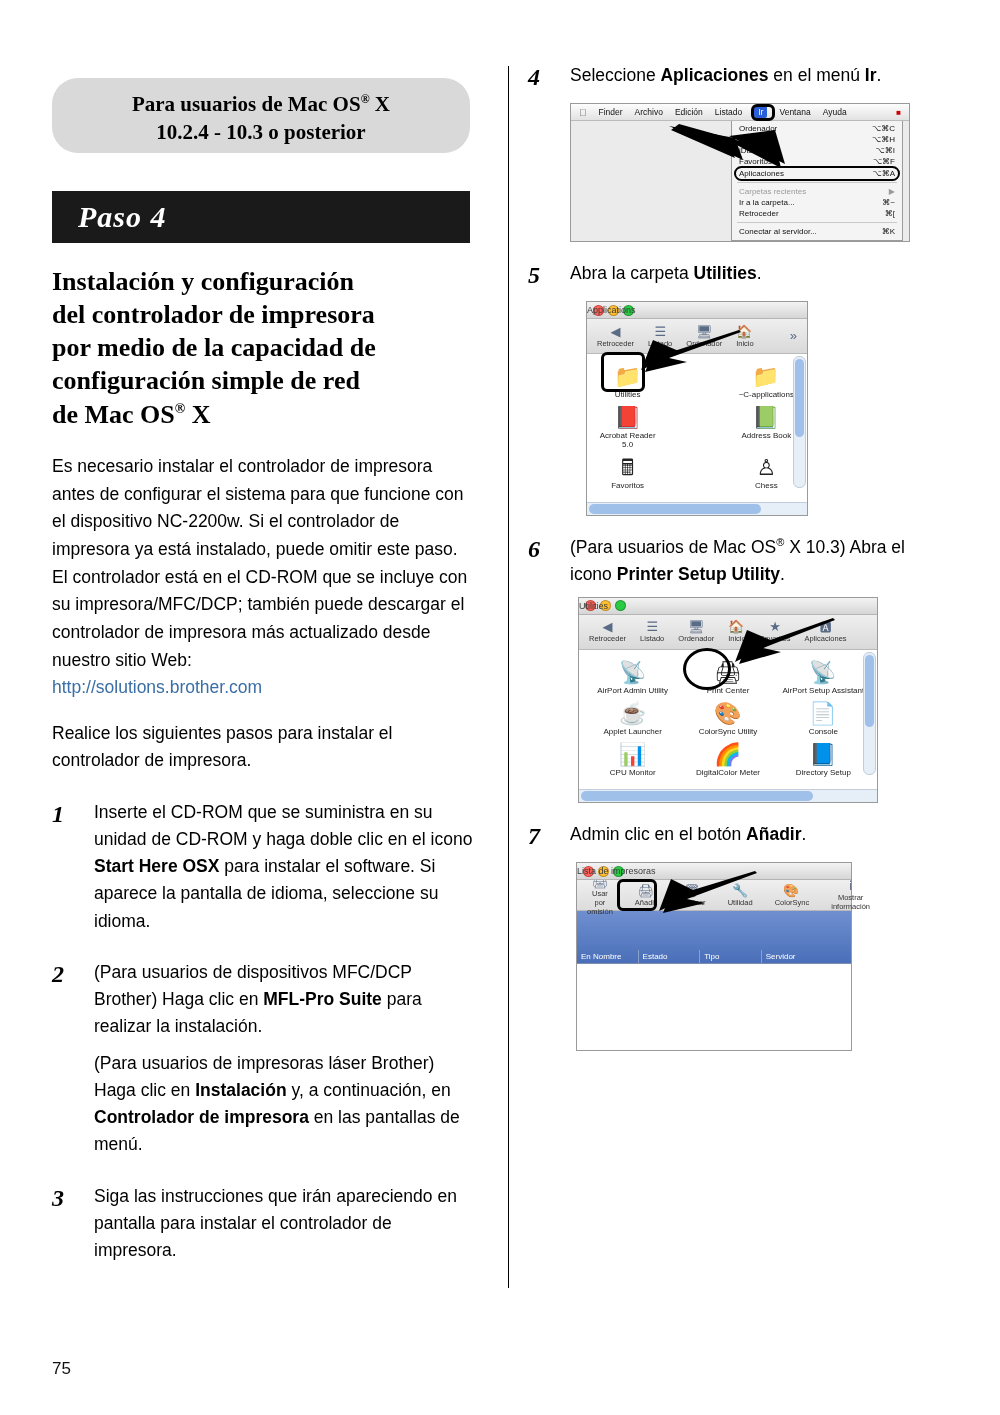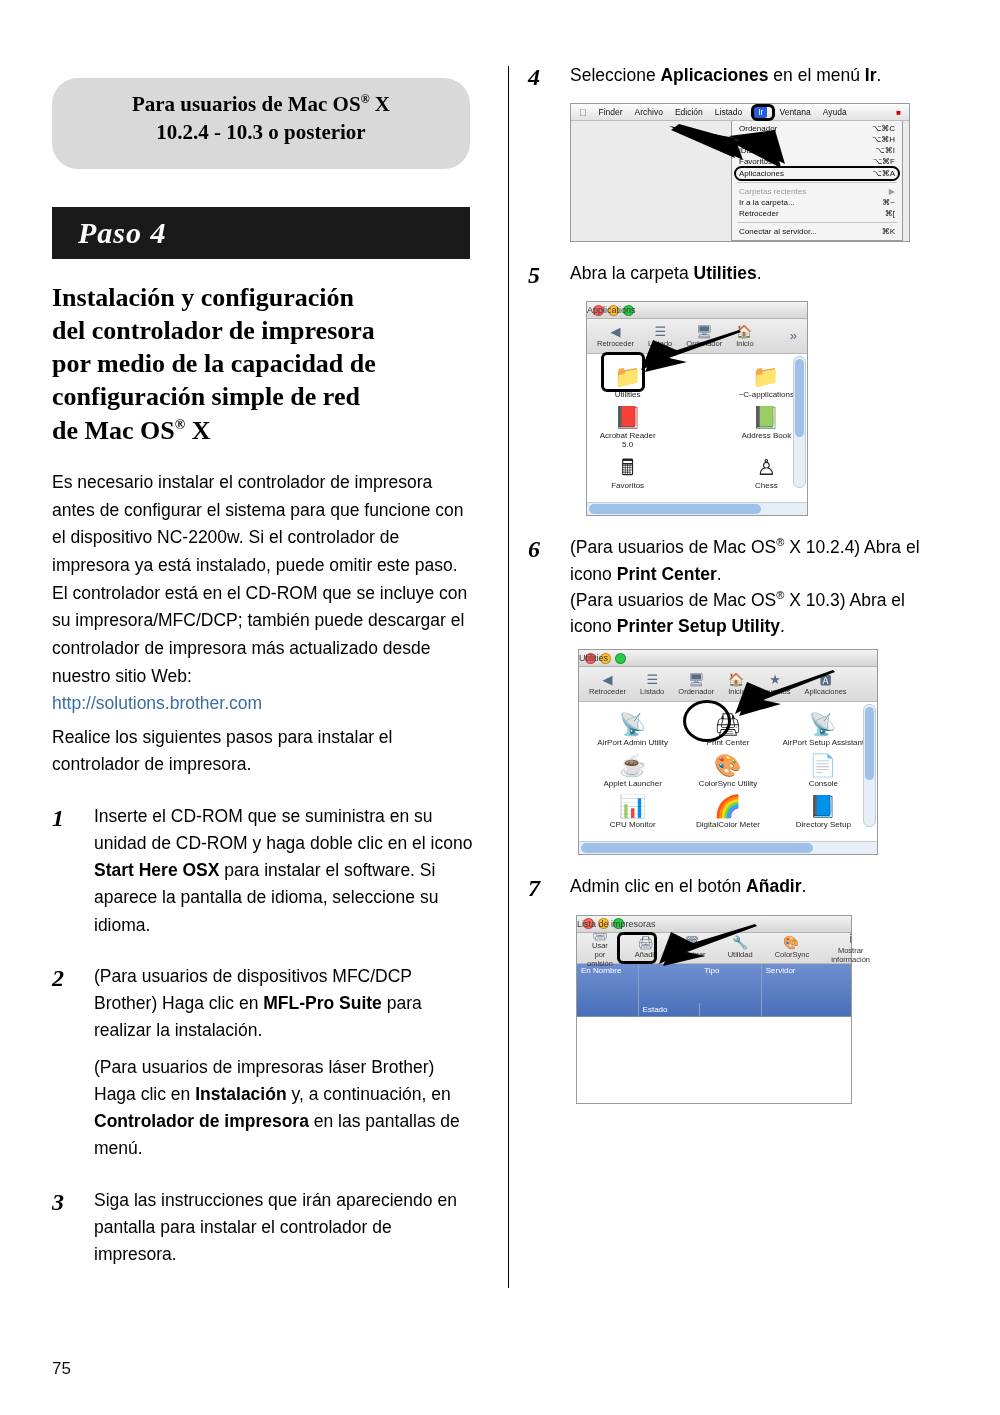--- a/index.html
+++ b/index.html
@@ -21,21 +21,21 @@
   .left-col {
     position: absolute;
     left: 52px;
     top: 78px;
     width: 430px;
   }
 
   .audience-banner {
     background: #d9d9d9;
     border-radius: 26px;
-    padding: 12px 10px 22px 10px;
+    padding: 12px 10px 6px 10px;
     text-align: center;
     font-family: "Liberation Serif", serif;
     font-weight: bold;
     font-size: 21px;
     line-height: 1.35;
     color: #000;
     width: 418px;
     box-sizing: border-box;
   }
   .audience-banner sup { font-size: 12px; vertical-align: super; }
@@ -74,21 +74,21 @@
     font-size: 17.5px;
     line-height: 1.58;
     width: 420px;
   }
   .url-line {
     color: #3a6ea5;
     font-size: 17.5px;
     line-height: 1.58;
   }
   .body-text2 {
-    margin-top: 6px;
+    margin-top: 18px;
     font-size: 17.5px;
     line-height: 1.58;
     width: 420px;
   }
 
   .numbered {
     margin-top: 24px;
     display: flex;
     width: 424px;
   }
@@ -285,20 +285,21 @@
     background: linear-gradient(#efefef, #dcdcdc);
     border-bottom: 1px solid #b9b9b9;
     display: flex; align-items: center; gap: 22px; padding: 0 10px;
   }
   .list-head {
     display: flex;
     background: linear-gradient(#6f8fd0, #4a6fb8);
     color: #fff;
     font-size: 8px;
     border-bottom: 1px solid #7b8fae;
+    align-items: flex-end;
   }
   .list-head div { padding: 2px 4px; border-right: 1px solid #89a0cd; }
   .lh1 { width: 22%; }
   .lh2 { width: 22%; margin-top: 39px; }
   .lh3 { width: 22%; }
   .lh4 { width: 34%; border-right: none !important; }
   .list-body { height: 86px; background: #fff; }
 
   
   .watermark {
@@ -525,21 +526,20 @@
       <div class="hl-box" style="left:14px;top:50px;width:44px;height:40px;"></div>
       <svg class="arrow-svg" style="left:48px;top:28px;" width="108" height="44" viewBox="0 0 108 44">
         <path d="M106 2 L34 28 L52 32 L10 42 L22 14 L30 24 L104 0 Z" fill="#000"></path>
         <path d="M46 22 L6 40 L18 10 Z" fill="#000"></path>
       </svg>
     </div>
 
     <div class="r-step">
       <div class="num">6</div>
       <div class="txt">
-        <div><span>(Para usuarios de Mac OS</span><sup>®</sup><span> X 10.2.4) Abra el icono </span><b>Print Center</b><span>.</span></div>
         <div><span>(Para usuarios de Mac OS</span><sup>®</sup><span> X 10.3) Abra el icono </span><b>Printer Setup Utility</b><span>.</span></div>
       </div>
     </div>
 
     <div class="shot" style="width:300px;margin-left:50px;">
       <div class="titlebar">
         <div class="lights">
           <span class="light l-red"></span>
           <span class="light l-yel"></span>
           <span class="light l-grn"></span>

